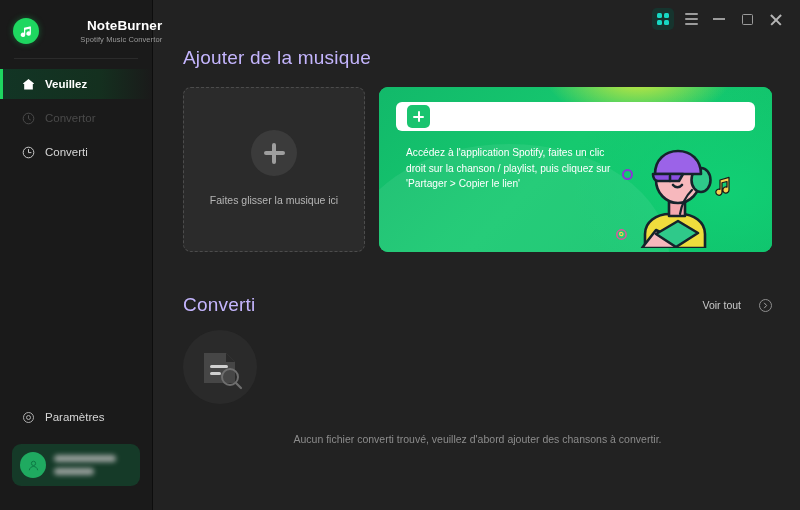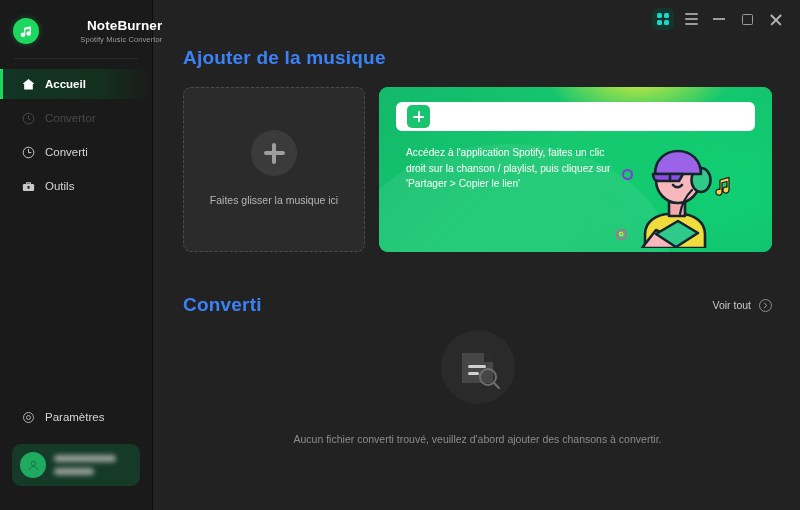--- a/index.html
+++ b/index.html
@@ -170,23 +170,23 @@
   .tb-close::after  { transform: rotate(-45deg); }
 
   
   .main {
     flex: 1;
     position: relative;
     padding: 0 28px 0 30px;
     overflow: hidden;
   }
   .section-title {
-    color: #3b82f6;
+    color: #c4b5fd;
     font-size: 19px;
-    font-weight: bold;
+    font-weight: normal;
     letter-spacing: .2px;
   }
   .h-add { margin-top: 47px; }
 
   .cards {
     display: flex;
     gap: 14px;
     margin-top: 18px;
     height: 165px;
   }
@@ -302,36 +302,35 @@
   
   .h-conv-row {
     margin-top: 42px;
     display: flex;
     align-items: center;
     justify-content: space-between;
   }
   .see-all {
     display: flex;
     align-items: center;
-    gap: 8px;
+    gap: 18px;
     color: #c9c9c9;
     font-size: 10.5px;
     cursor: pointer;
   }
   .see-all-arrow {
     width: 13px; height: 13px;
     border-radius: 50%;
     border: 1px solid #8e8e8e;
     display:flex; align-items:center; justify-content:center;
   }
   .empty {
     margin-top: 14px;
     display: flex;
     flex-direction: column;
-    align-items: center;
   }
   .empty-art {
     width: 74px; height: 74px;
     border-radius: 50%;
     background: #2a2a2a;
     display: flex; align-items: center; justify-content: center;
     position: relative;
   }
   .empty-text {
     margin-top: 29px;
@@ -361,21 +360,21 @@
     <div class="brand-divider"></div>
 
     <div class="nav">
 
       <div class="nav-item active">
         <span class="ico">
           <svg width="15" height="15" viewBox="0 0 24 24">
             <path d="M12 3.2 3.5 10v1.2h1.6V20h13.8v-8.8h1.6V10L12 3.2z" fill="#ffffff"></path>
           </svg>
         </span>
-        <span>Accueil</span>
+        <span>Veuillez</span>
       </div>
 
       <div class="nav-item disabled">
         <span class="ico">
           <svg width="15" height="15" viewBox="0 0 24 24">
             <circle cx="12" cy="12" r="8.5" fill="none" stroke="#4a4a4a" stroke-width="1.6"></circle>
             <path d="M12 7.5v4.8l3 1.8" fill="none" stroke="#4a4a4a" stroke-width="1.6" stroke-linecap="round"></path>
           </svg>
         </span>
         <span>Convertor</span>
@@ -384,30 +383,20 @@
       <div class="nav-item">
         <span class="ico">
           <svg width="15" height="15" viewBox="0 0 24 24">
             <circle cx="12" cy="12" r="8.5" fill="none" stroke="#c9c9c9" stroke-width="1.6"></circle>
             <path d="M12 7.2v5h4" fill="none" stroke="#c9c9c9" stroke-width="1.6" stroke-linecap="round"></path>
           </svg>
         </span>
         <span>Converti</span>
       </div>
 
-      <div class="nav-item">
-        <span class="ico">
-          <svg width="15" height="15" viewBox="0 0 24 24">
-            <rect x="3" y="8" width="18" height="11" rx="2" fill="#c9c9c9"></rect>
-            <path d="M9 8V6.2h6V8" fill="none" stroke="#c9c9c9" stroke-width="1.7"></path>
-            <rect x="10.4" y="11" width="3.2" height="4.6" rx="1" fill="#1a1a1a"></rect>
-          </svg>
-        </span>
-        <span>Outils</span>
-      </div>
     </div>
 
     <div class="sidebar-bottom">
 
       <div class="nav-item">
         <span class="ico">
           <svg width="15" height="15" viewBox="0 0 24 24">
             <circle cx="12" cy="12" r="8" fill="none" stroke="#c0c0c0" stroke-width="1.4"></circle>
             <circle cx="12" cy="12" r="3.2" fill="none" stroke="#c0c0c0" stroke-width="1.4"></circle>
           </svg>

